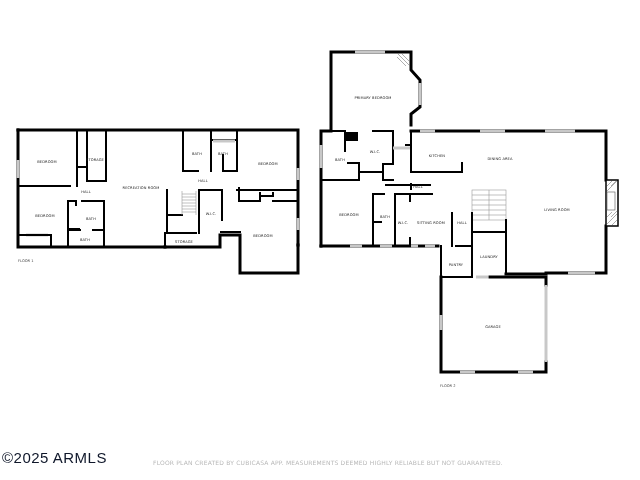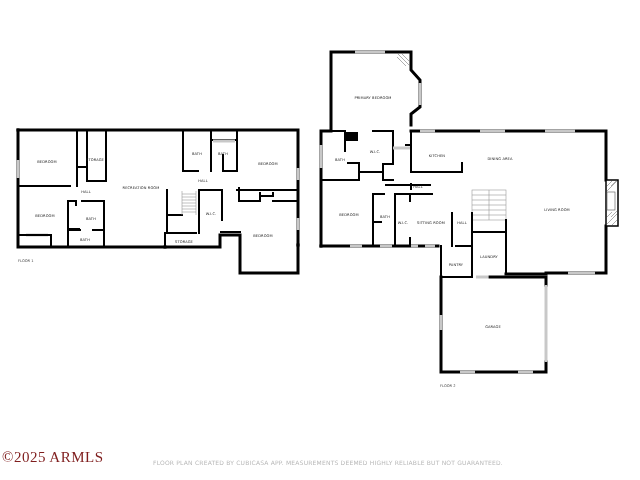--- a/index.html
+++ b/index.html
@@ -5,21 +5,21 @@
   html, body { margin: 0; padding: 0; background: #ffffff; }
   body { width: 640px; height: 480px; position: relative; overflow: hidden; font-family: "DejaVu Sans", sans-serif; }
   svg { position: absolute; left: 0; top: 0; }
   .wall { stroke: #000; stroke-width: 3; fill: none; stroke-linecap: square; }
   .iwall { stroke: #000; stroke-width: 2; fill: none; stroke-linecap: square; }
   .win { stroke: #c8c8c8; stroke-width: 3; fill: none; }
   .stair { stroke: #999; stroke-width: 0.6; fill: none; }
   .lbl { font-family: "DejaVu Sans", sans-serif; font-size: 3.6px; fill: #222; text-anchor: middle; letter-spacing: 0.1px; }
   .flabel { font-family: "DejaVu Sans", sans-serif; font-size: 3.6px; fill: #444; }
   .hatch { stroke: #777; stroke-width: 0.6; }
-  .watermark { position: absolute; left: 2px; top: 449px; font-family: Liberation Serif, serif; font-size: 15px; color: #7f1d1d; letter-spacing: 0.5px; }
+  .watermark { position: absolute; left: 2px; top: 449px; font-family: Liberation Sans, sans-serif; font-size: 15px; color: #0f172a; letter-spacing: 0.5px; }
   .disclaimer { position: absolute; left: 153px; top: 459px; font-family: "DejaVu Sans", sans-serif; font-size: 6px; color: #b8b8b8; letter-spacing: 0.2px; }
 </style>
 </head>
 <body>
 
 <svg width="640" height="480" viewBox="0 0 640 480">
 
   <g>
 
     <polyline class="wall" points="18,130 298,130 298,245"></polyline>

